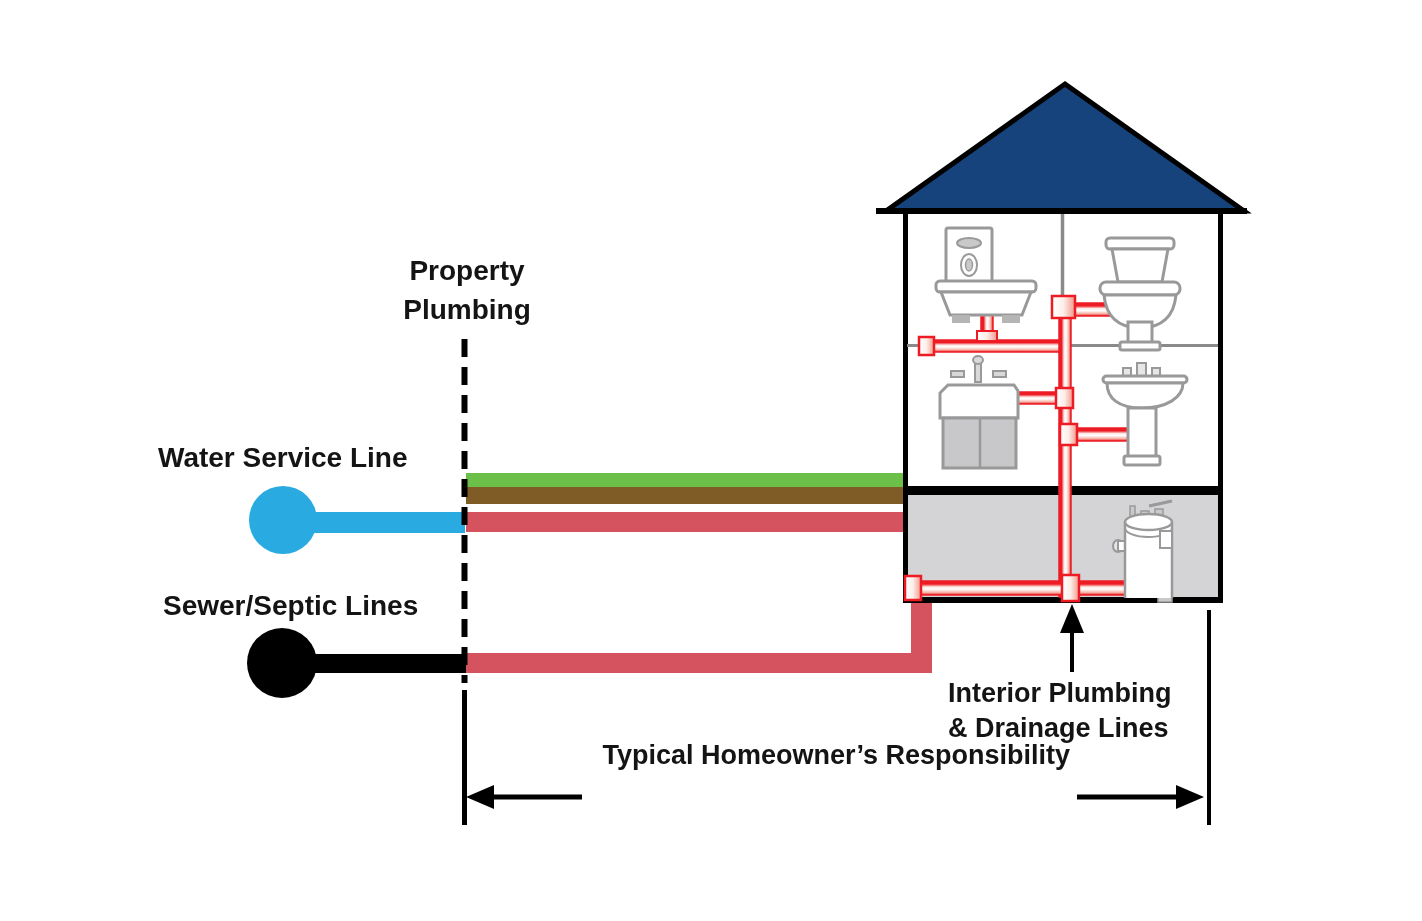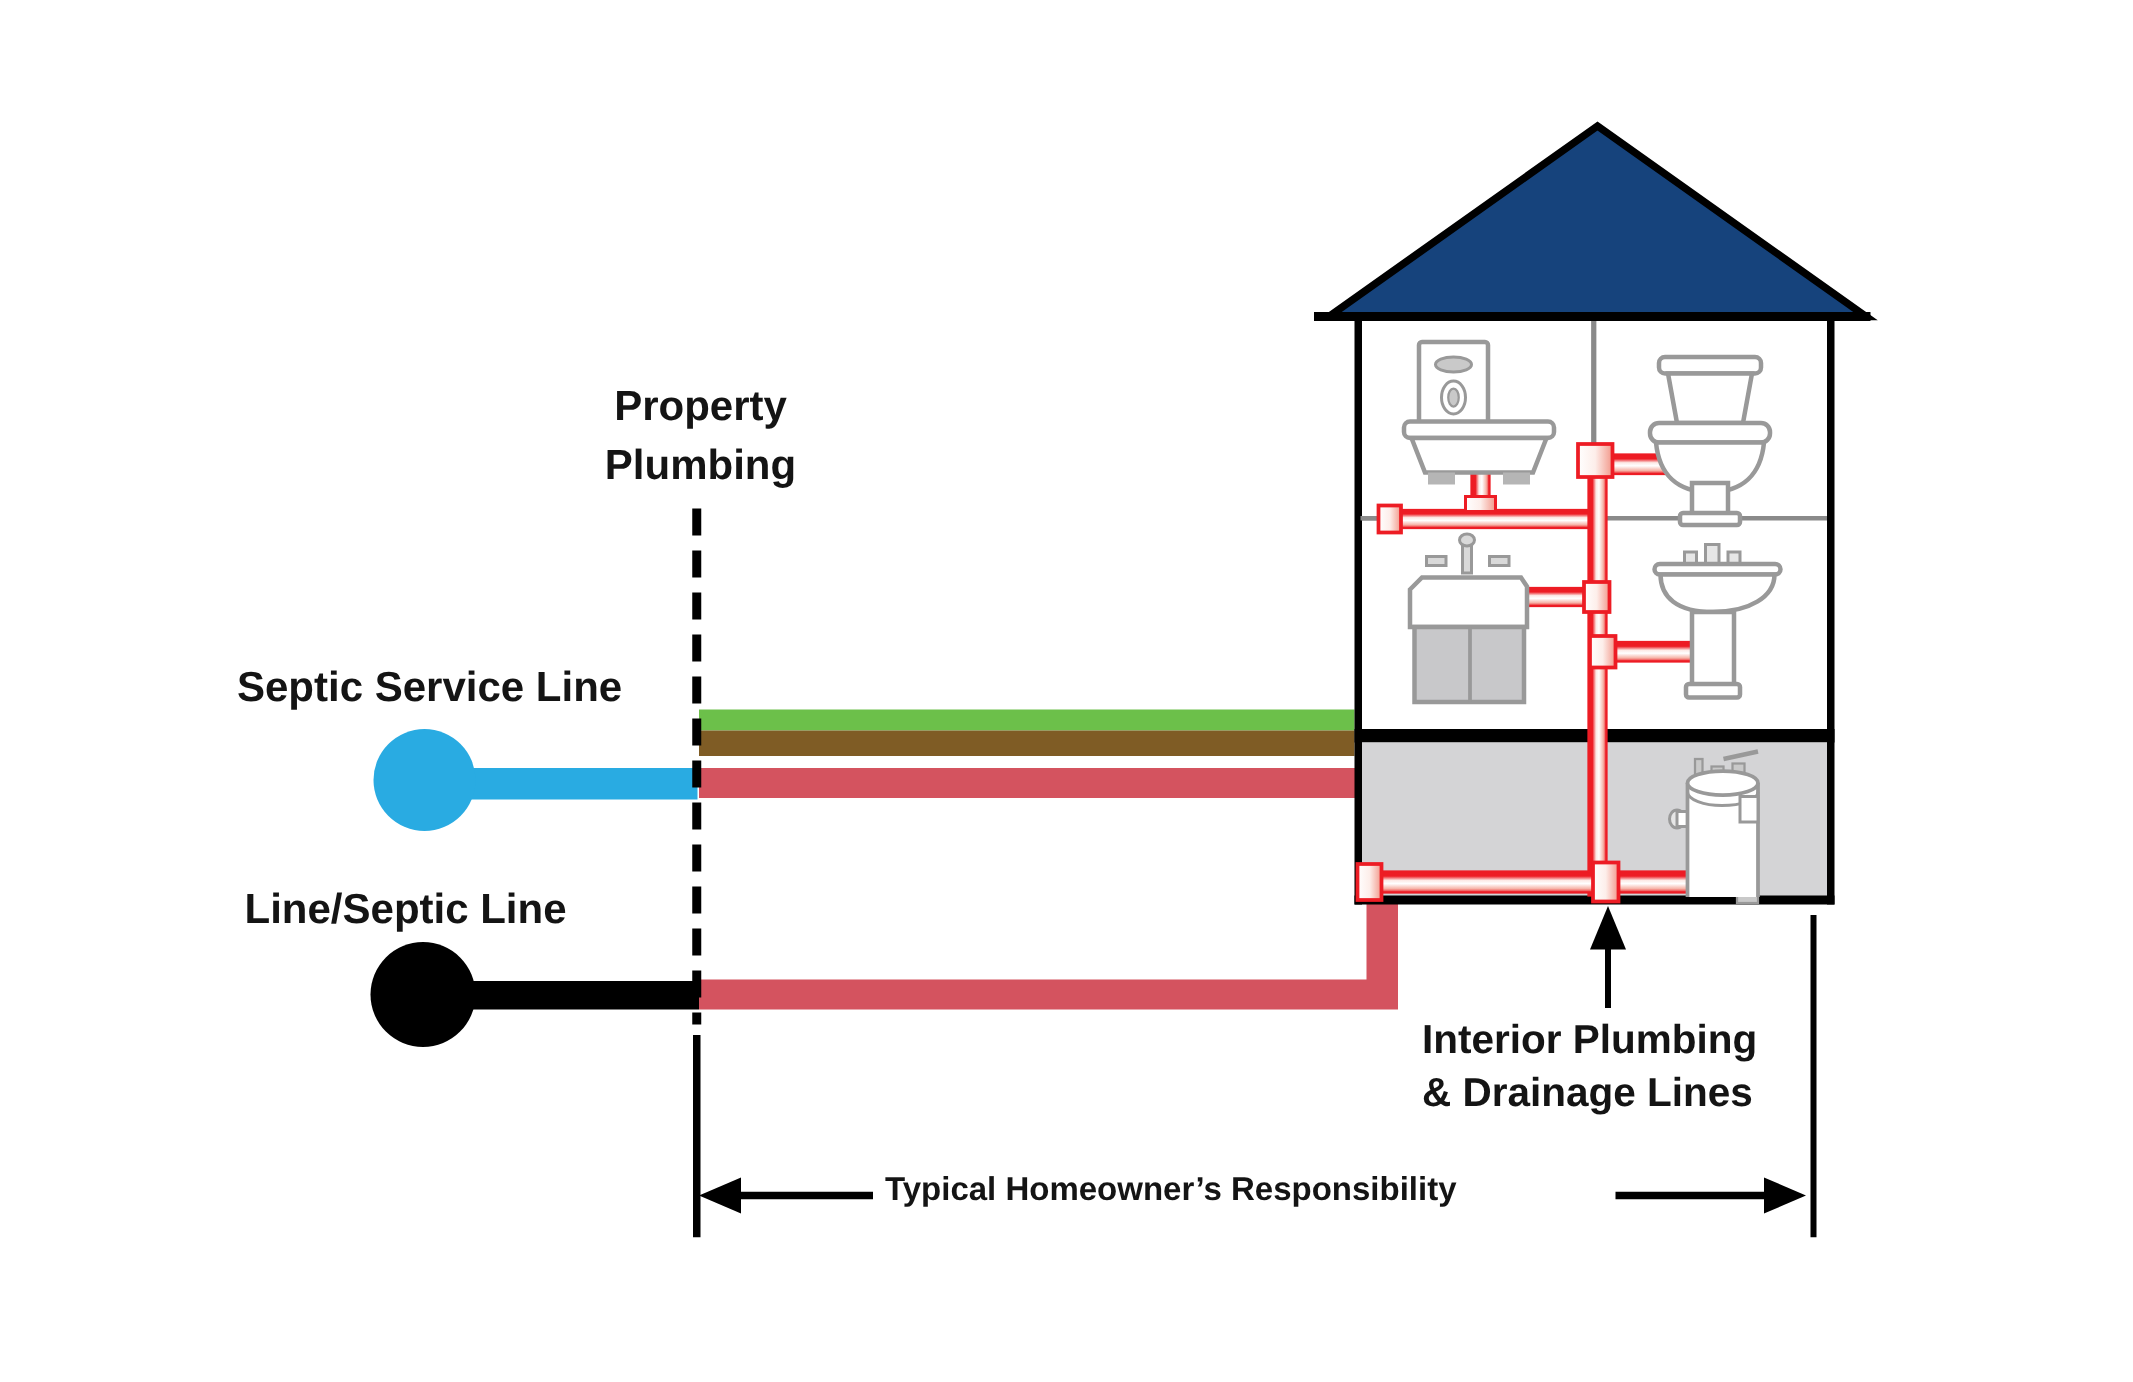--- a/index.html
+++ b/index.html
@@ -4,21 +4,21 @@
 <style>
   html,body{margin:0;padding:0;background:#fff;}
   #canvas{position:relative;width:1422px;height:825px;background:#ffffff;overflow:hidden;
           font-family:"Liberation Sans",sans-serif;}
   #scene{position:absolute;left:0;top:0;}
   .lbl{position:absolute;font-weight:600;color:#141414;letter-spacing:0px;}
   .lbl-property{left:382px;top:251px;width:170px;text-align:center;font-size:28px;line-height:39px;}
   .lbl-water{left:158px;top:442px;font-size:28px;white-space:nowrap;}
   .lbl-sewer{left:163px;top:590px;font-size:28px;white-space:nowrap;}
   .lbl-interior{left:948px;top:676px;width:250px;font-size:27px;line-height:35px;}
-  .lbl-resp{left:590px;top:780px;width:480px;text-align:left;font-size:22px;white-space:nowrap;}
+  .lbl-resp{left:590px;top:740px;width:480px;text-align:right;font-size:27px;white-space:nowrap;}
 </style>
 </head>
 <body>
 
 <div id="canvas">
 
 <svg id="scene" width="1422" height="921" viewBox="0 0 1422 921">
   <defs>
     <linearGradient id="pipeH" x1="0" y1="0" x2="0" y2="1">
       <stop offset="0" stop-color="#ed1c24"></stop>
@@ -175,23 +175,23 @@
     <rect x="1077" y="794.5" width="104" height="5"></rect>
     <polygon points="1204,797 1176,785 1176,809"></polygon>
   </g>
 </svg>
 
 <div class="lbl lbl-property">
   <div>Property</div>
   <div>Plumbing</div>
 </div>
 
-<div class="lbl lbl-water">Septic Service Line</div>
+<div class="lbl lbl-water">Water Service Line</div>
 
-<div class="lbl lbl-sewer">Line/Septic Line</div>
+<div class="lbl lbl-sewer">Sewer/Septic Lines</div>
 
 <div class="lbl lbl-interior">
   <div>Interior Plumbing</div>
   <div>&amp; Drainage Lines</div>
 </div>
 
 <div class="lbl lbl-resp">Typical Homeowner’s Responsibility</div>
 
 </div>
 

